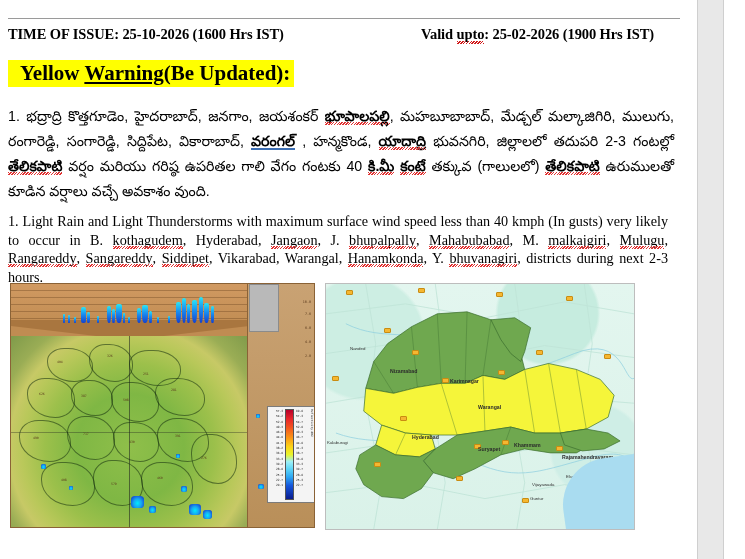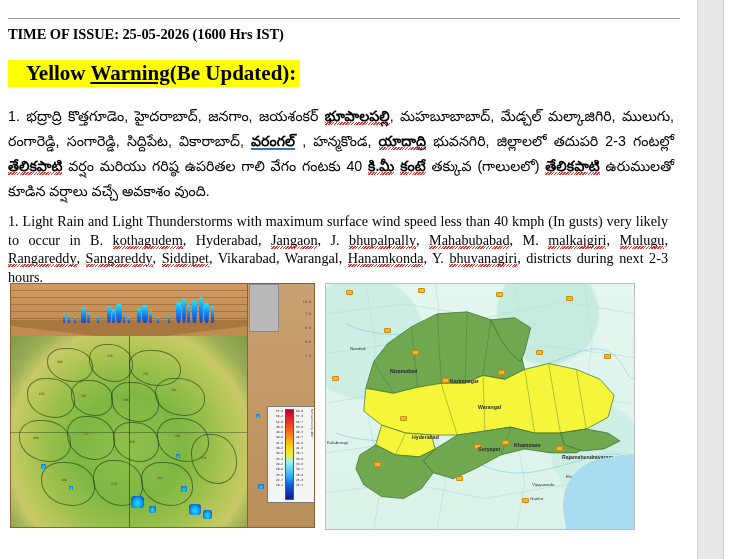--- a/index.html
+++ b/index.html
@@ -47,21 +47,21 @@
     background-image: repeating-linear-gradient(135deg,#d21919 0 1px,transparent 1px 2px);
   }
 
   .warning-title {
     position: absolute;
     left: 8px; top: 60px;
     font-size: 21px;
     font-weight: bold;
     color: #000;
     background: #ffff00;
-    padding: 1px 4px 2px 18px;
+    padding: 1px 4px 2px 12px;
     line-height: 1.15;
     white-space: nowrap;
   }
   .warning-title .u { text-decoration: underline; }
 
   .para-te {
     position: absolute;
     left: 8px; top: 104px;
     width: 666px;
     font-family: "Liberation Sans", "DejaVu Sans", sans-serif;
@@ -234,21 +234,24 @@
   }
 </style>
 </head>
 <body>
 
 <div class="page">
 
   <div class="top-rule"></div>
 
   <div class="header-row">
-    <div class="header-left">TIME OF ISSUE: 25-05-2026 (1600 Hrs IST)</div>
+    <div class="header-left">TIME OF ISSUE: 25-10-2026 (1600 Hrs IST)</div>
+    <div class="header-right">
+      <span>Valid </span><span class="sq-red">upto</span><span>: 25-02-2026 (1900 Hrs IST)</span>
+    </div>
   </div>
 
   <div class="warning-title">
     <span>Yellow </span><span class="u">Warning</span><span>(Be Updated):</span>
   </div>
 
   <div class="para-te">
     <span>1. </span><span>భద్రాద్రి కొత్తగూడెం, హైదరాబాద్, జనగాం, జయశంకర్ </span><span class="sq-red">భూపాలపల్లి</span><span>, మహబూబాబాద్, మేడ్చల్ మల్కాజిగిరి, ములుగు, రంగారెడ్డి, సంగారెడ్డి, సిద్దిపేట, వికారాబాద్, </span><span class="sq-blue">వరంగల్</span><span> , హన్మకొండ, </span><span class="sq-red">యాదాద్రి</span><span> భువనగిరి, జిల్లాలలో తదుపరి 2-3 గంటల్లో </span><span class="sq-red">తేలికపాటి</span><span> వర్షం మరియు గరిష్ఠ ఉపరితల గాలి వేగం గంటకు 40 </span><span class="sq-red">కి.మీ</span><span> </span><span class="sq-red">కంటే</span><span> తక్కువ (గాలులలో) </span><span class="sq-red">తేలికపాటి</span><span> ఉరుములతో కూడిన వర్షాలు వచ్చే అవకాశం వుంది.</span>
   </div>
 

